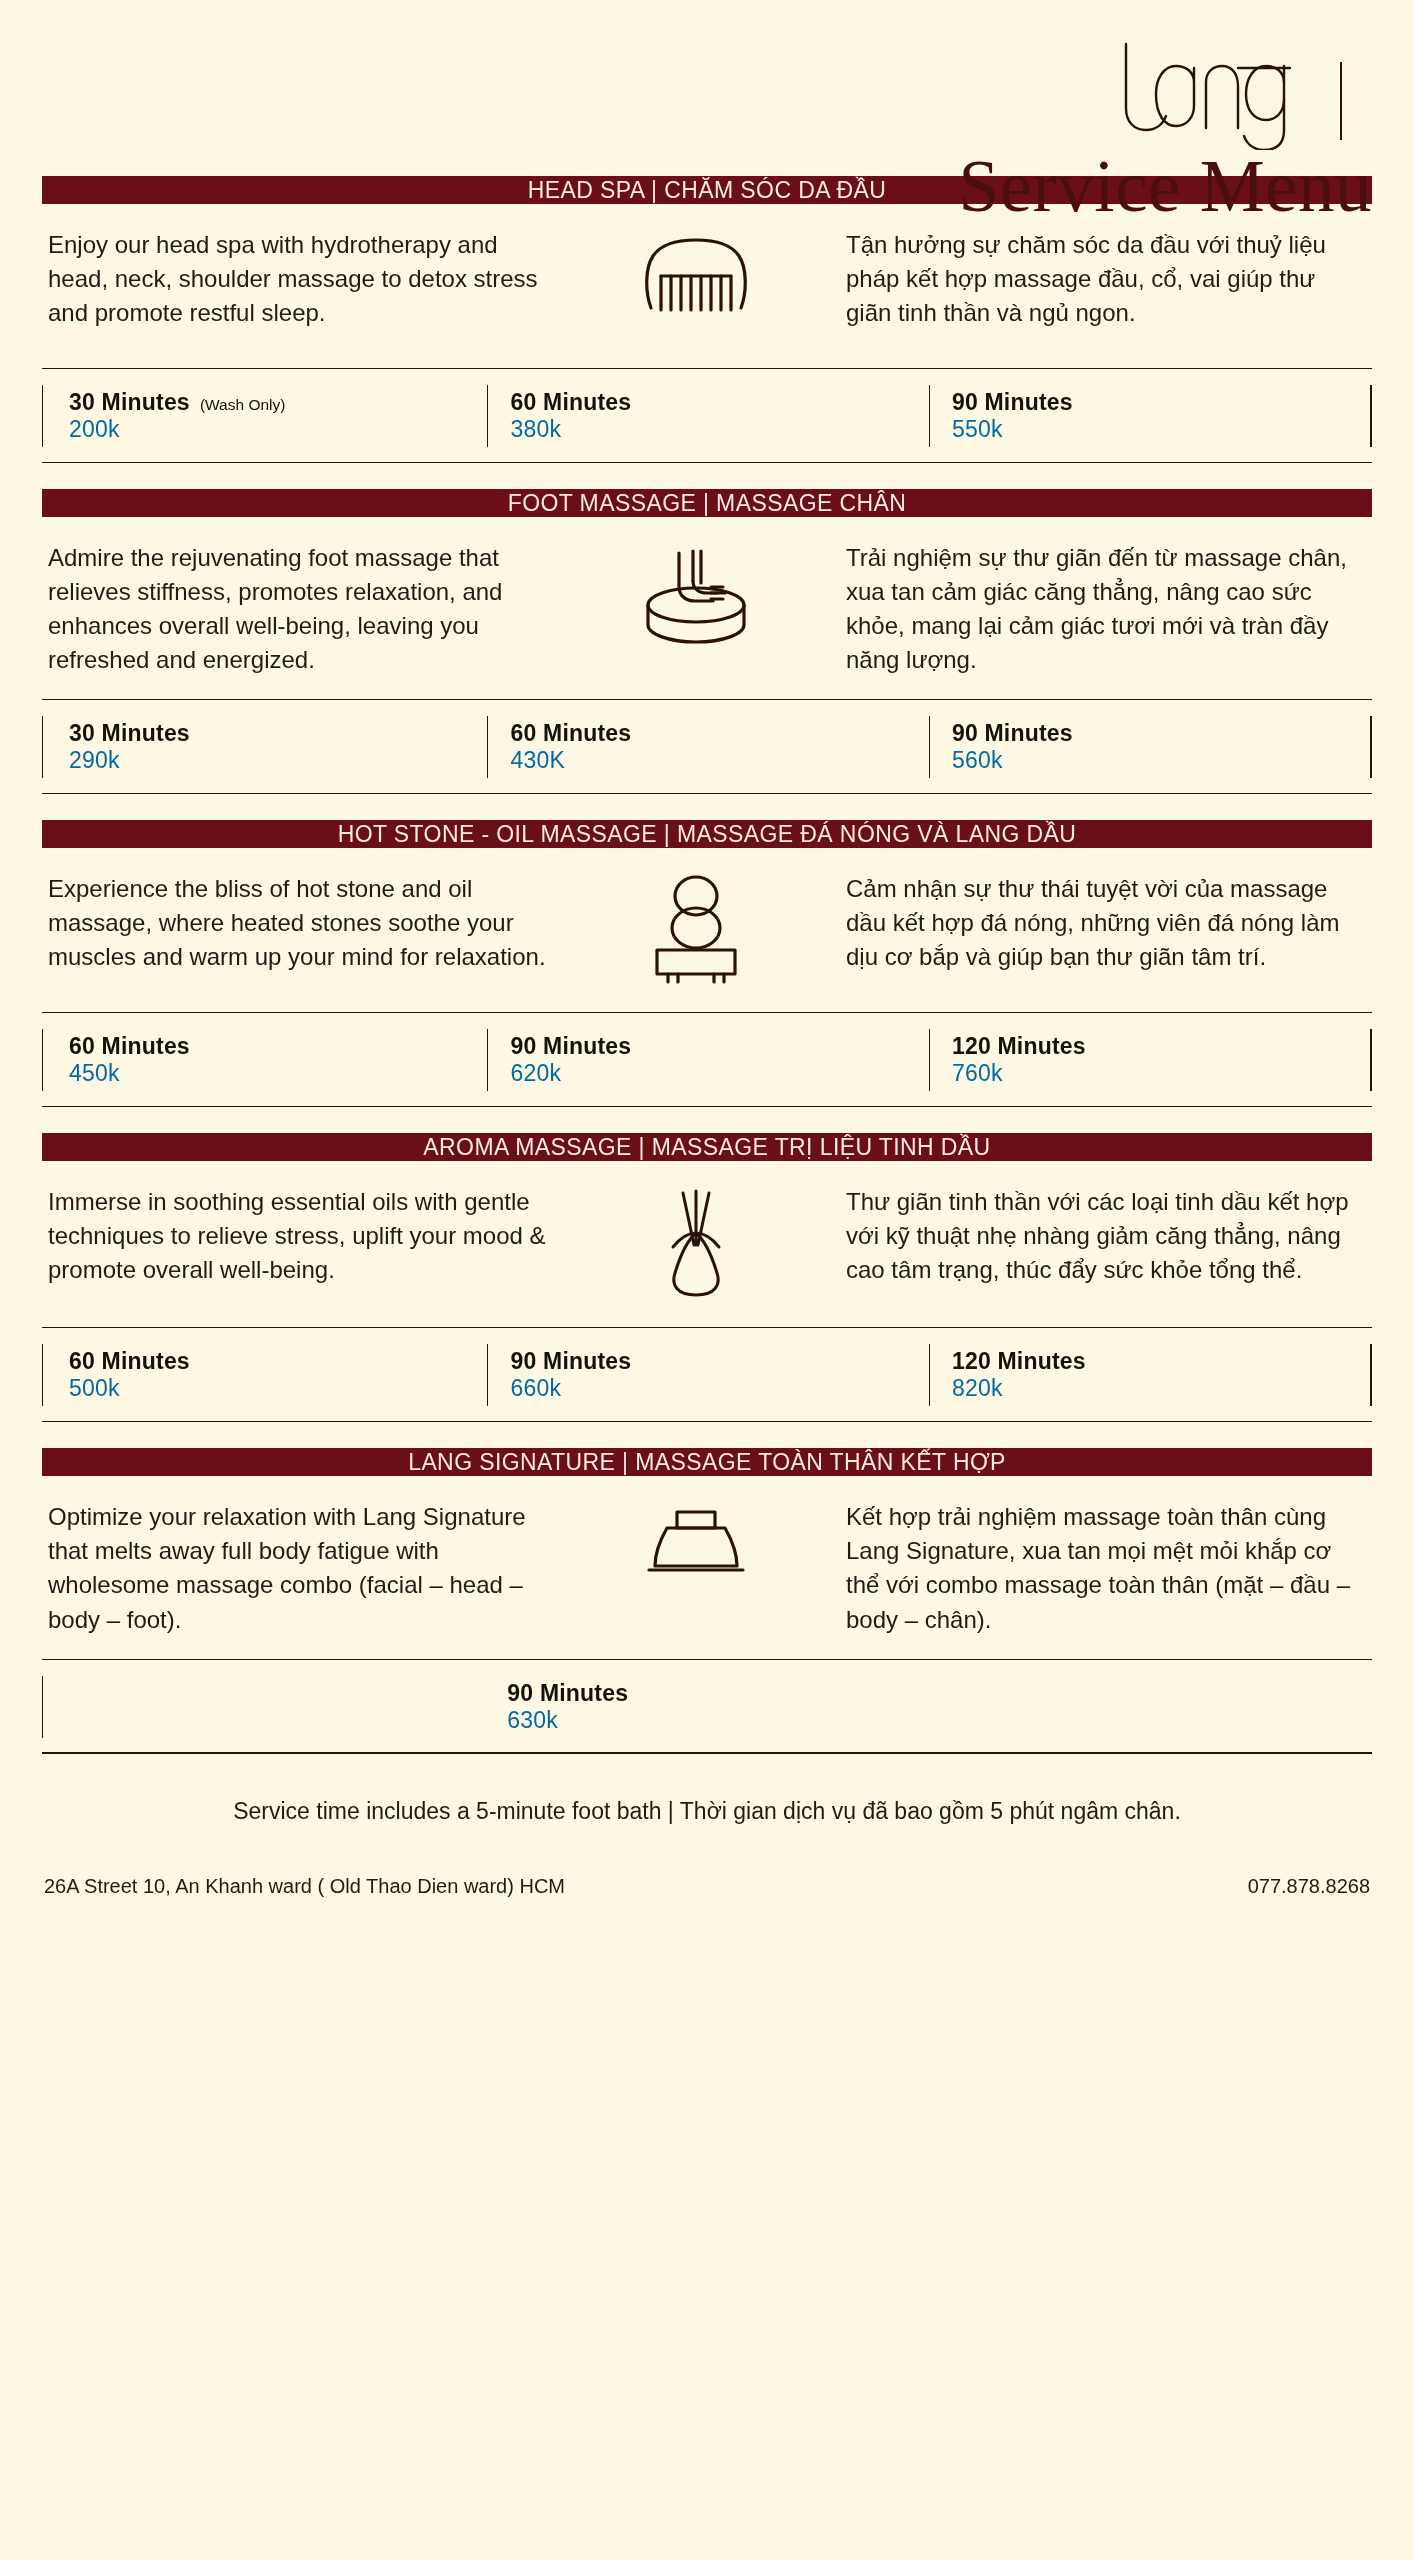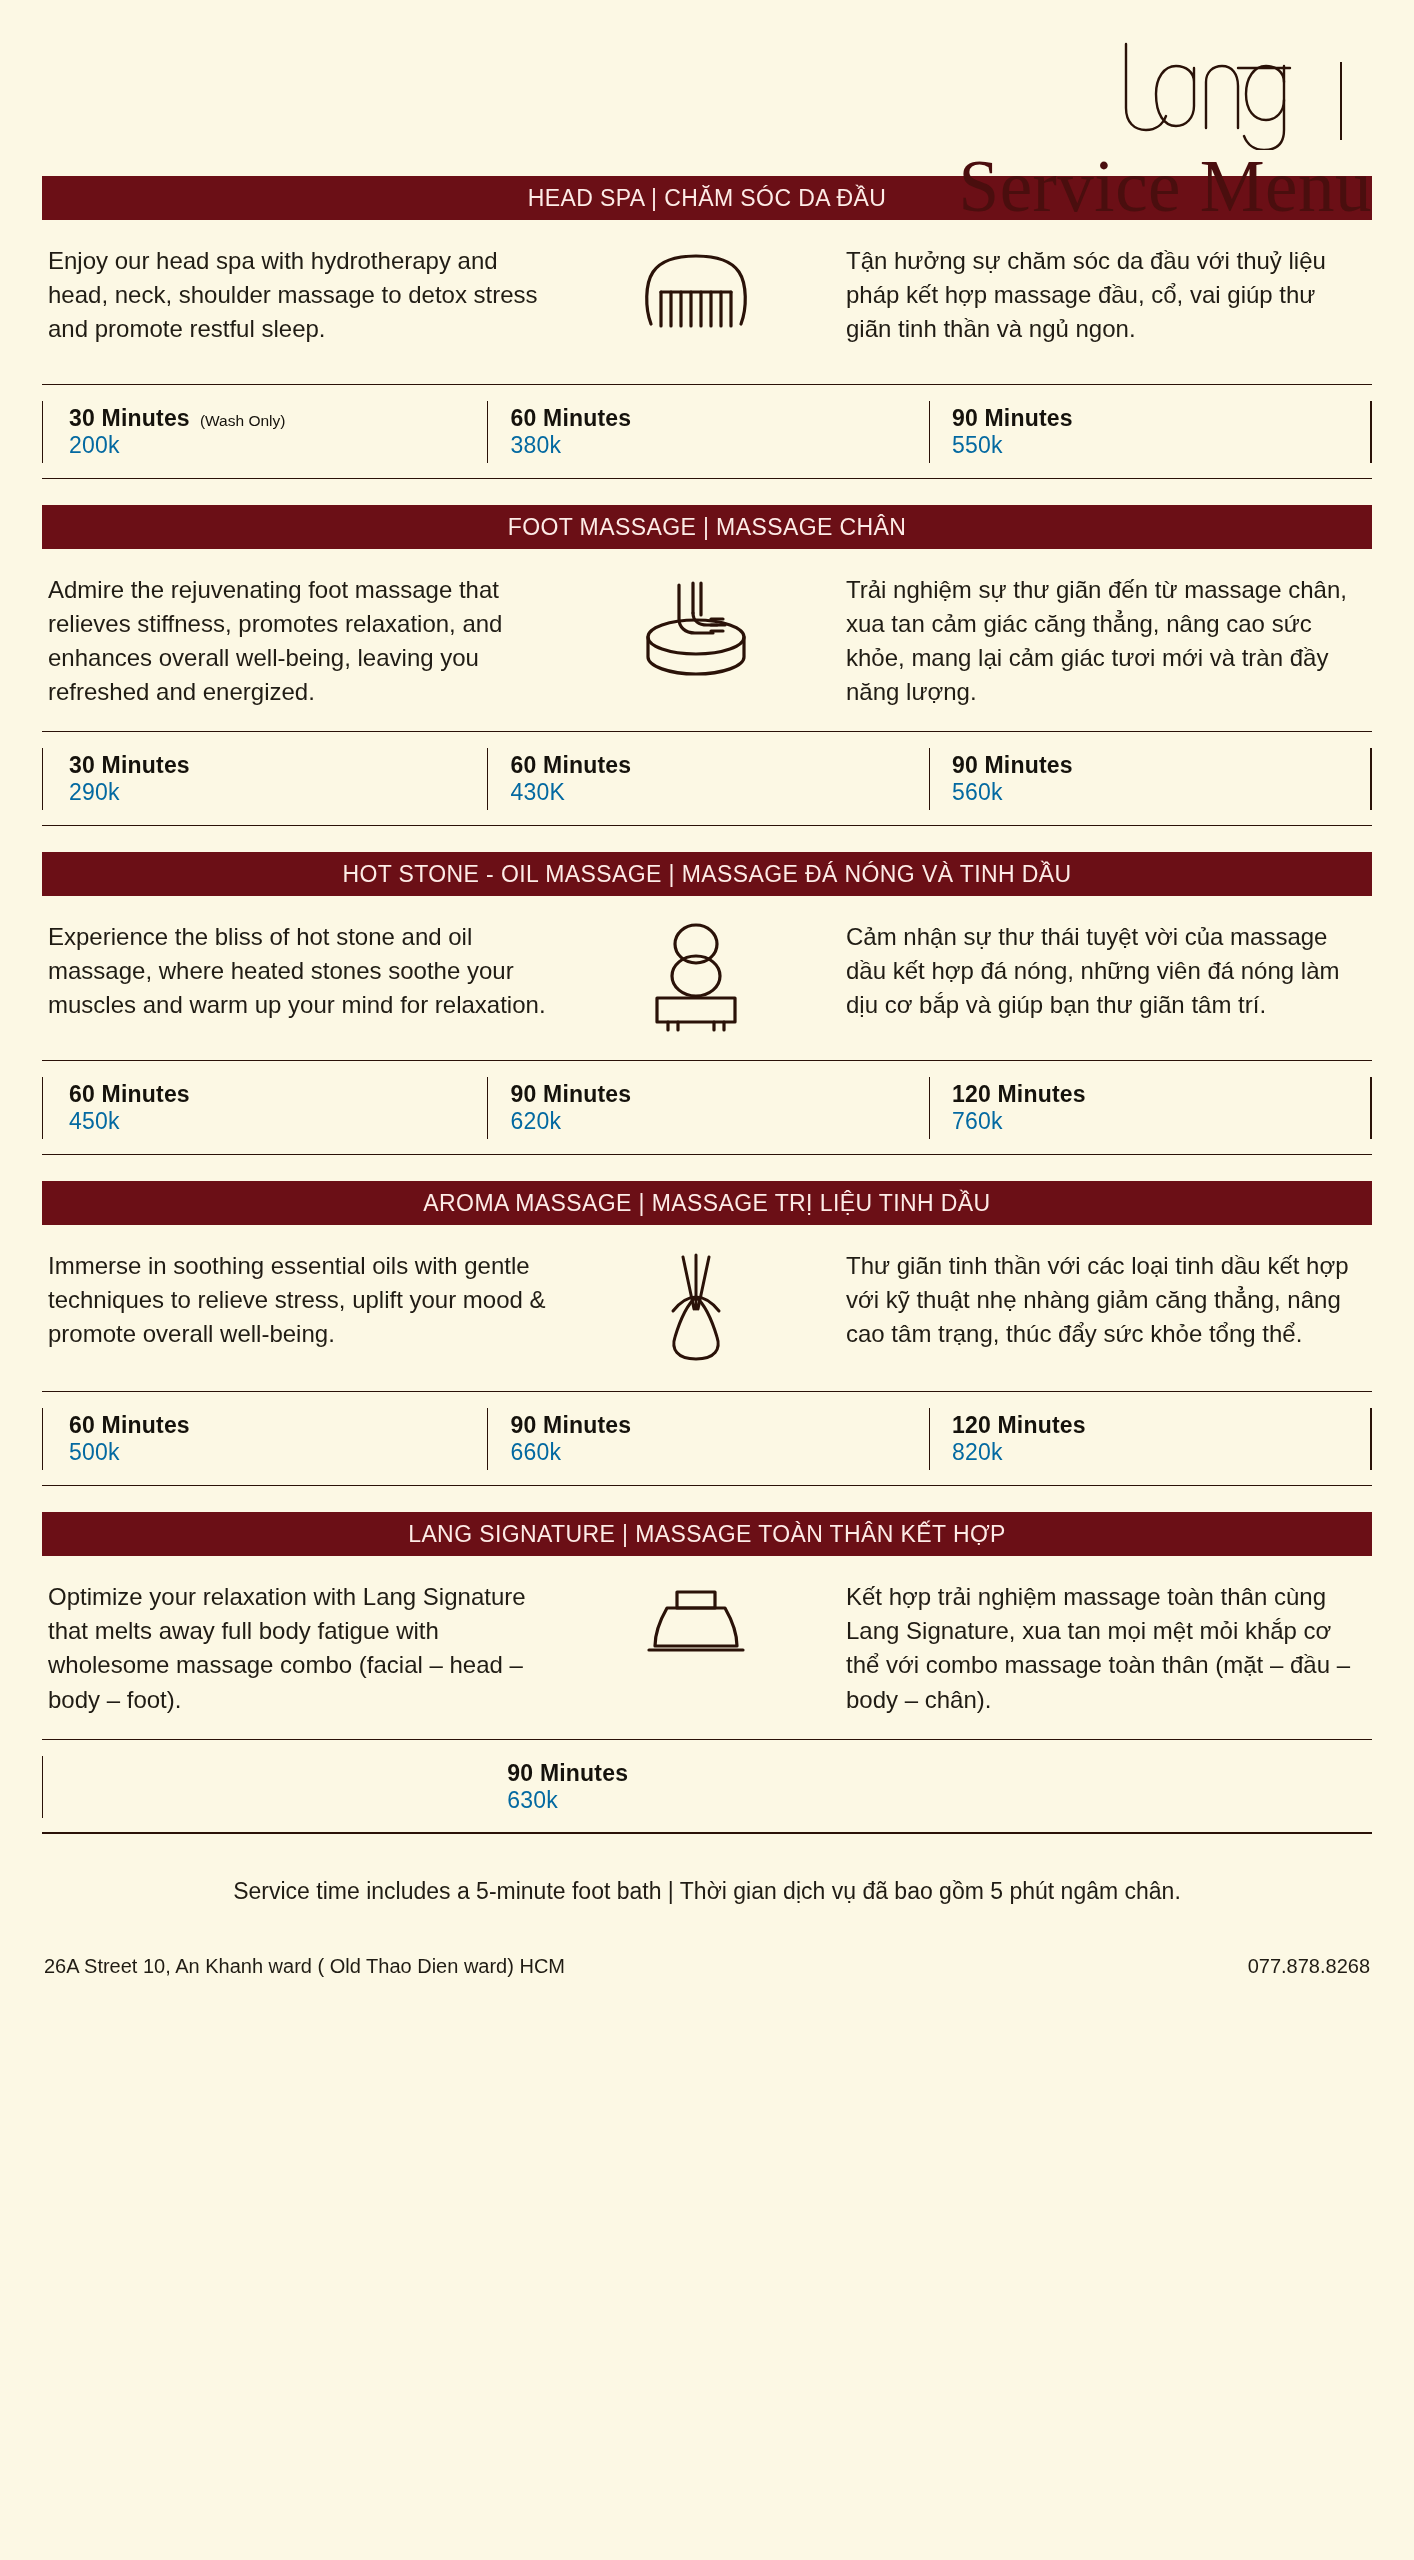--- a/index.html
+++ b/index.html
@@ -53,21 +53,21 @@
     line-height: 1;
     color: #4A0E0E;
     letter-spacing: 0.5px;
     padding-bottom: 14px;
     white-space: nowrap;
   }
 
   
   .section-bar {
     background: #6B0F16;
-    height: 44px;
+    height: 28px;
     display: flex;
     align-items: center;
     justify-content: center;
     margin-top: 26px;
   }
   .section-bar .bar-title {
     color: #FDEBE6;
     font-size: 23px;
     letter-spacing: 0.4px;
     font-weight: 400;
@@ -269,21 +269,21 @@
     <div class="price-cell">
       <div class="dur">
           <span>90 Minutes</span>
         </div>
       <div class="amt">560k</div>
     </div>
     <div class="rail"></div>
   </div>
 
   <div class="section-bar">
-    <div class="bar-title">HOT STONE - OIL MASSAGE | MASSAGE ĐÁ NÓNG VÀ TINH DẦU</div>
+    <div class="bar-title">HOT STONE - OIL MASSAGE | MASSAGE ĐÁ NÓNG VÀ LANG DẦU</div>
   </div>
   <div class="svc-body">
     <div class="desc en">Experience the bliss of hot stone and oil massage, where heated stones soothe your muscles and warm up your mind for relaxation.</div>
     <div class="icon-col">
       <svg width="118" height="112" viewBox="0 0 118 112" fill="none" stroke="#2a1208" stroke-width="3.2" stroke-linecap="round" stroke-linejoin="round">
         <ellipse cx="59" cy="22" rx="21" ry="19"></ellipse>
         <ellipse cx="59" cy="54" rx="24" ry="20"></ellipse>
         <rect x="20" y="76" width="78" height="24"></rect>
         <path d="M31 100 L31 108 M41 100 L41 108 M77 100 L77 108 M87 100 L87 108"></path>
       </svg>

